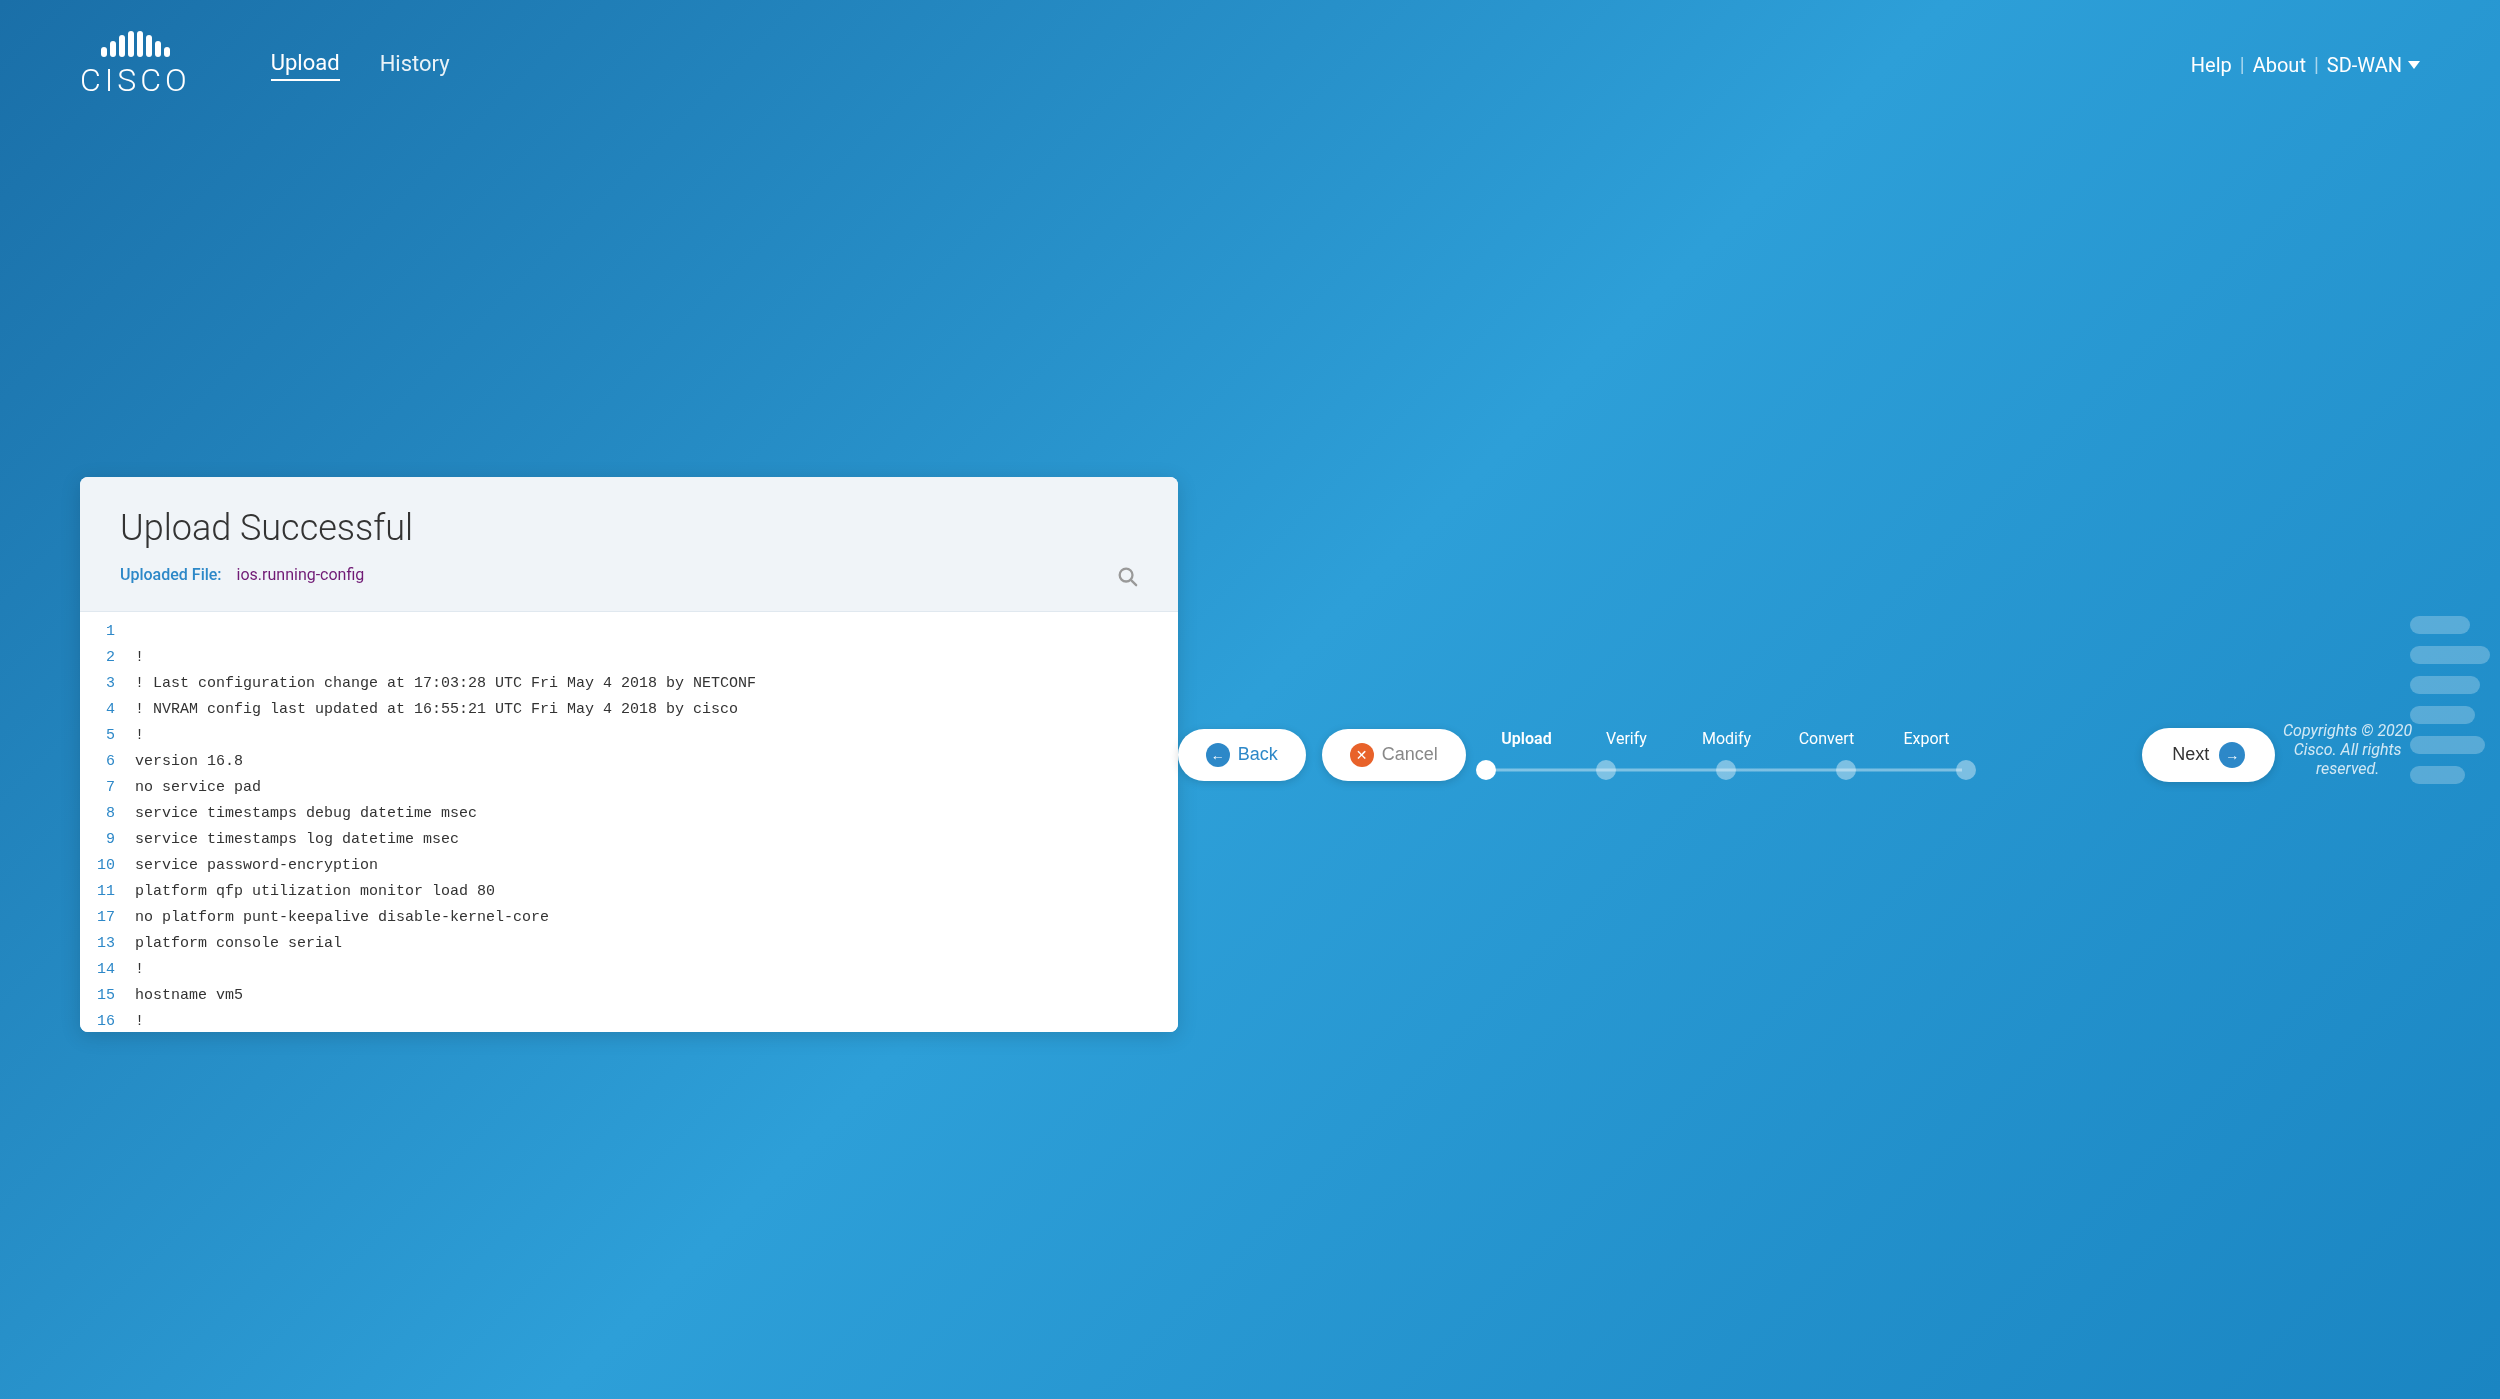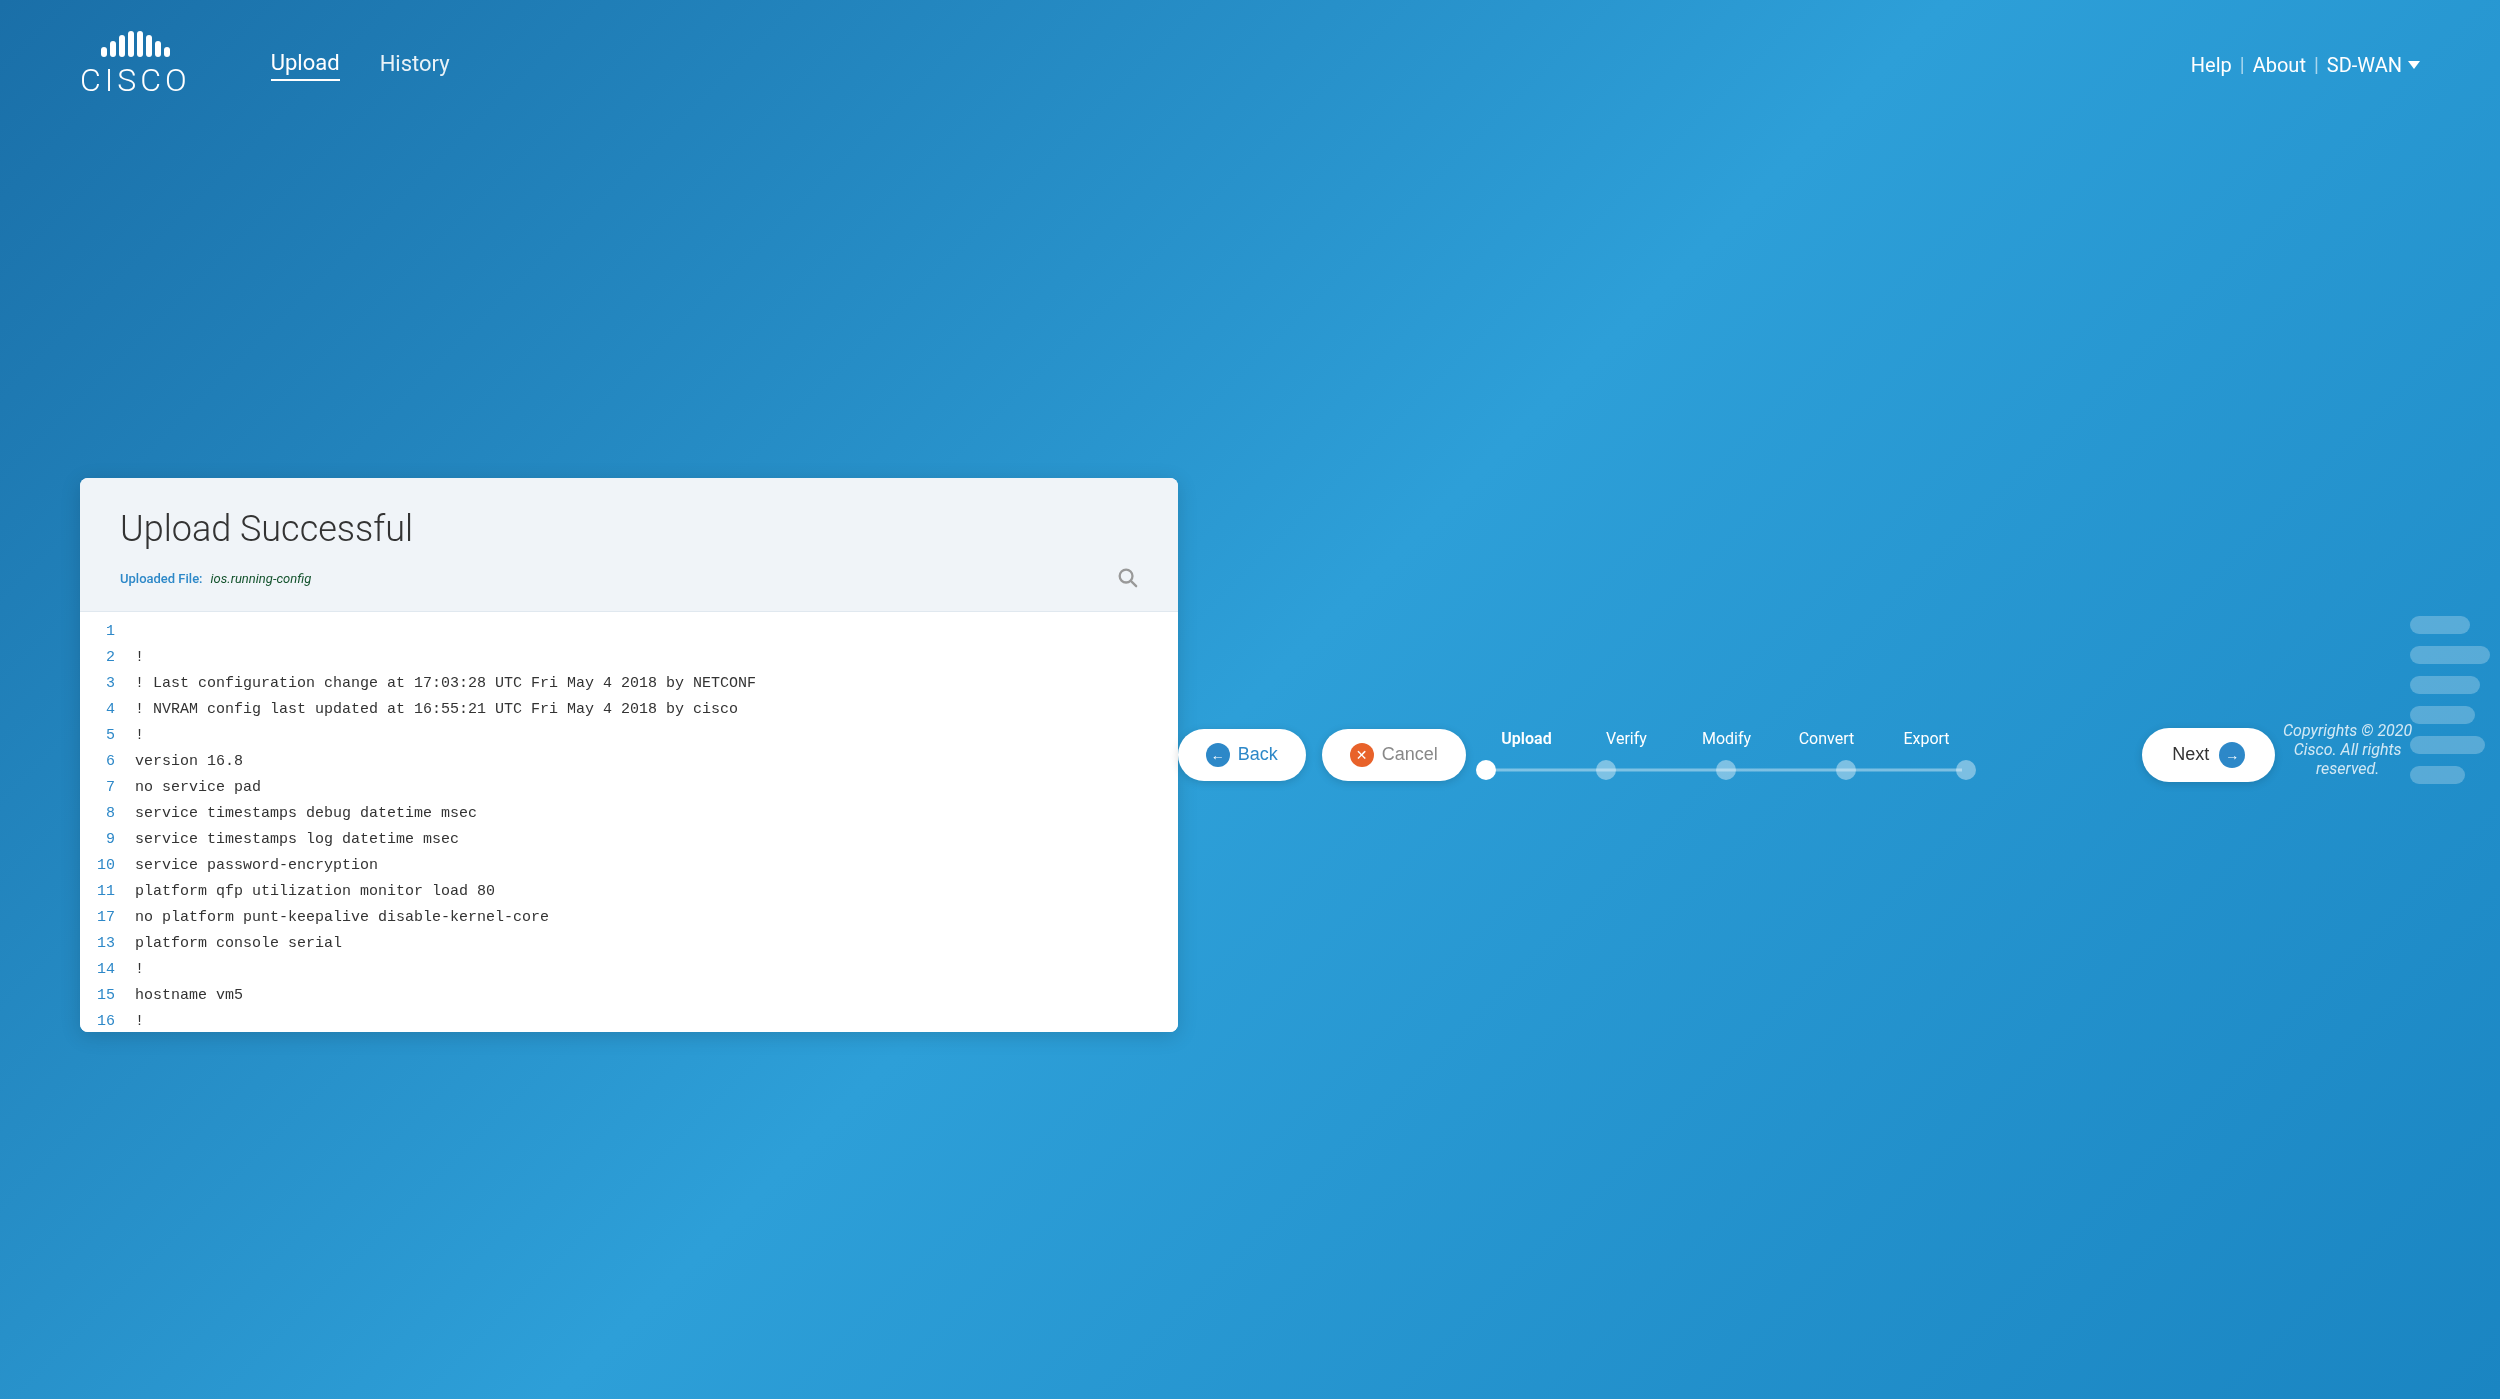--- a/index.html
+++ b/index.html
@@ -155,31 +155,29 @@
 
     .page-title {
       font-size: 36px;
       font-weight: 300;
       color: #333;
       margin-bottom: 16px;
     }
 
     .file-info {
       display: flex;
-      align-items: center;
-      gap: 8px;
-      font-size: 13px;
+      gap: 15px;
+      font-size: 16px;
     }
     .file-label {
       color: #2d88c8;
       font-weight: 500;
     }
     .file-name {
-      color: #14532d;
-      font-style: italic;
+      color: #701a75;
     }
 
     
     .code-viewer {
       background: white;
       overflow: auto;
       max-height: 420px;
       padding: 10px 0;
     }
 

